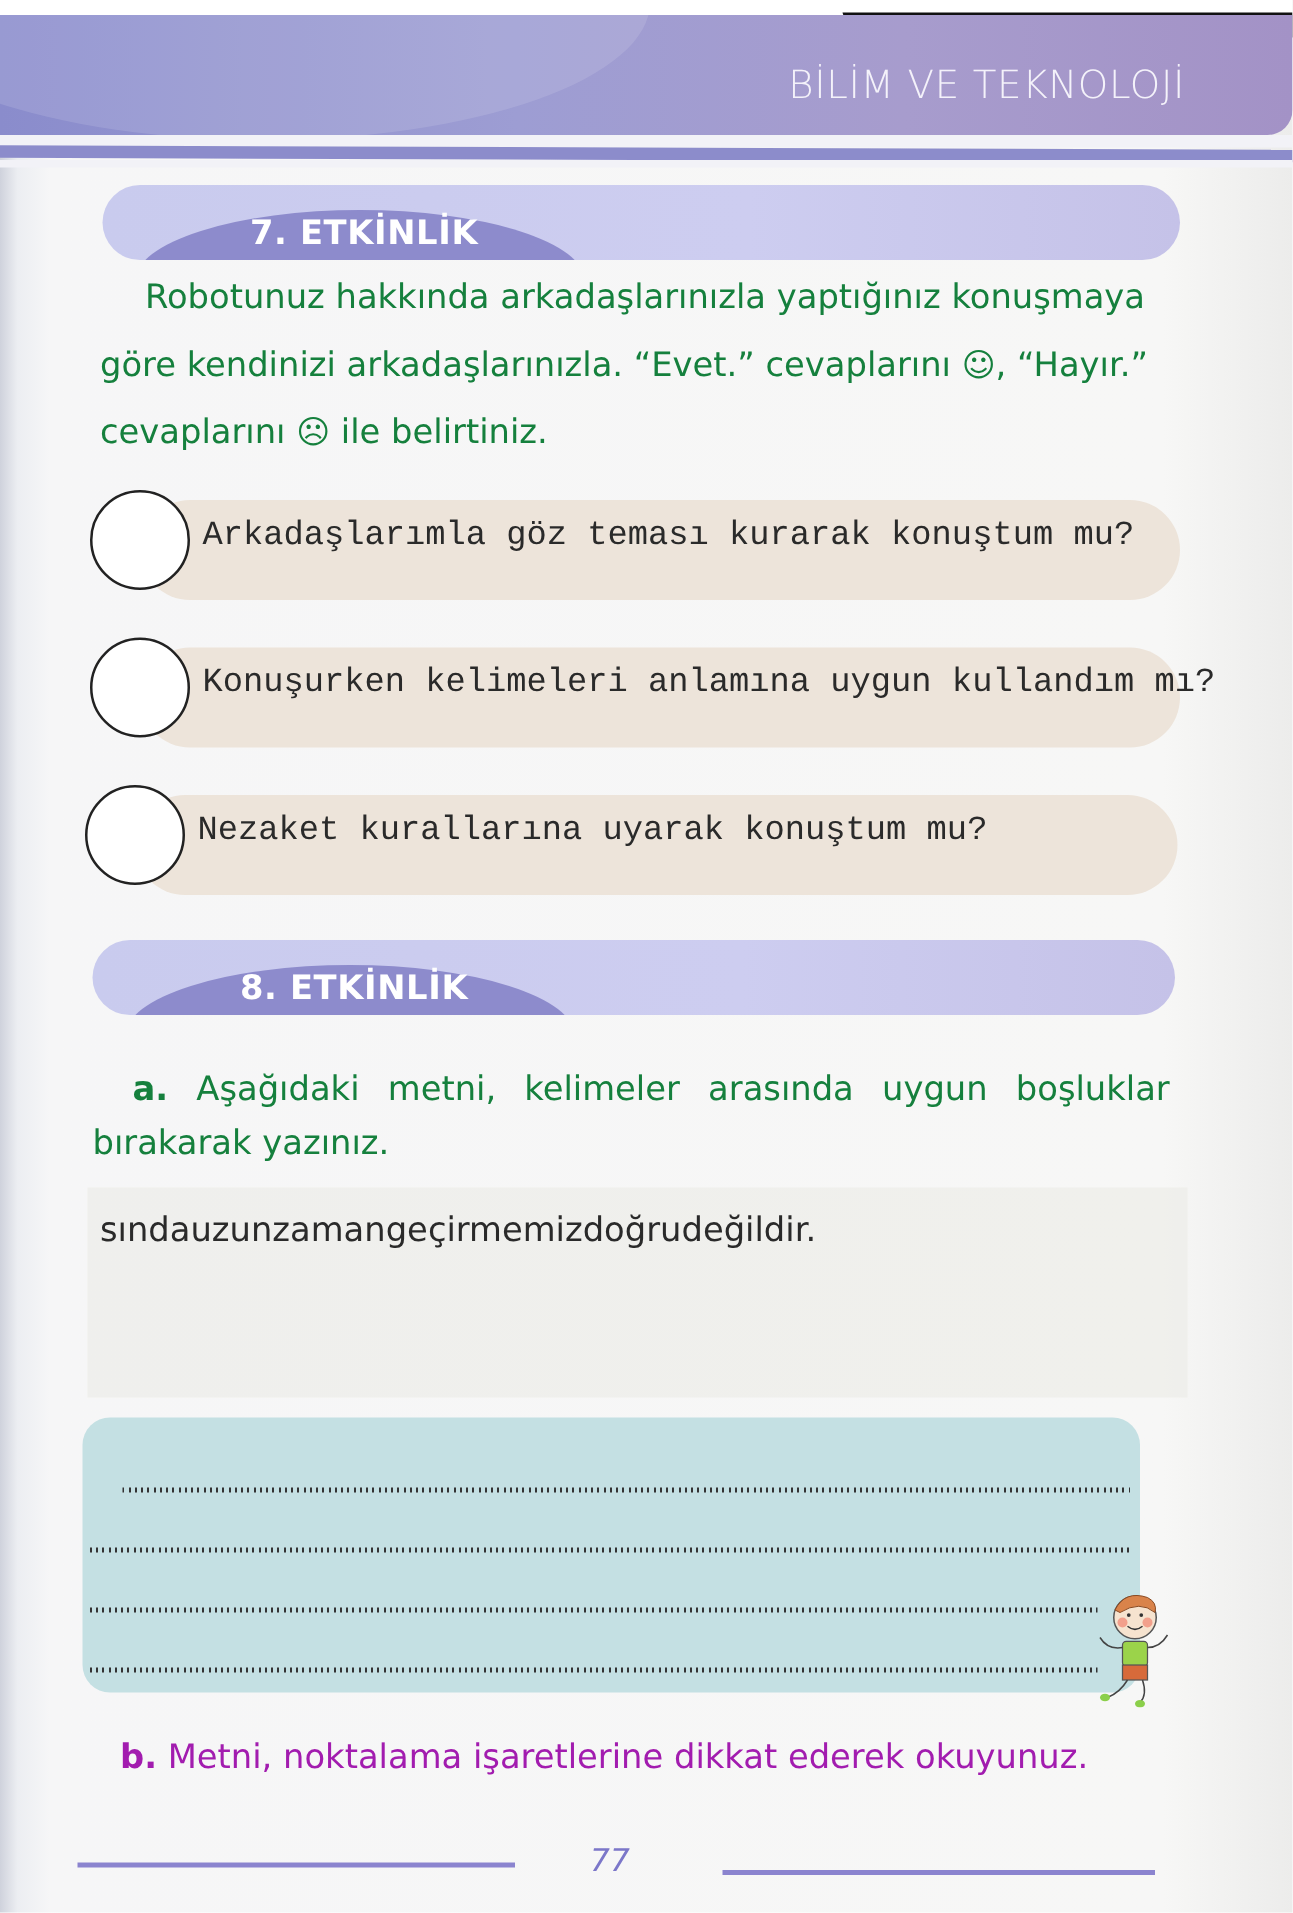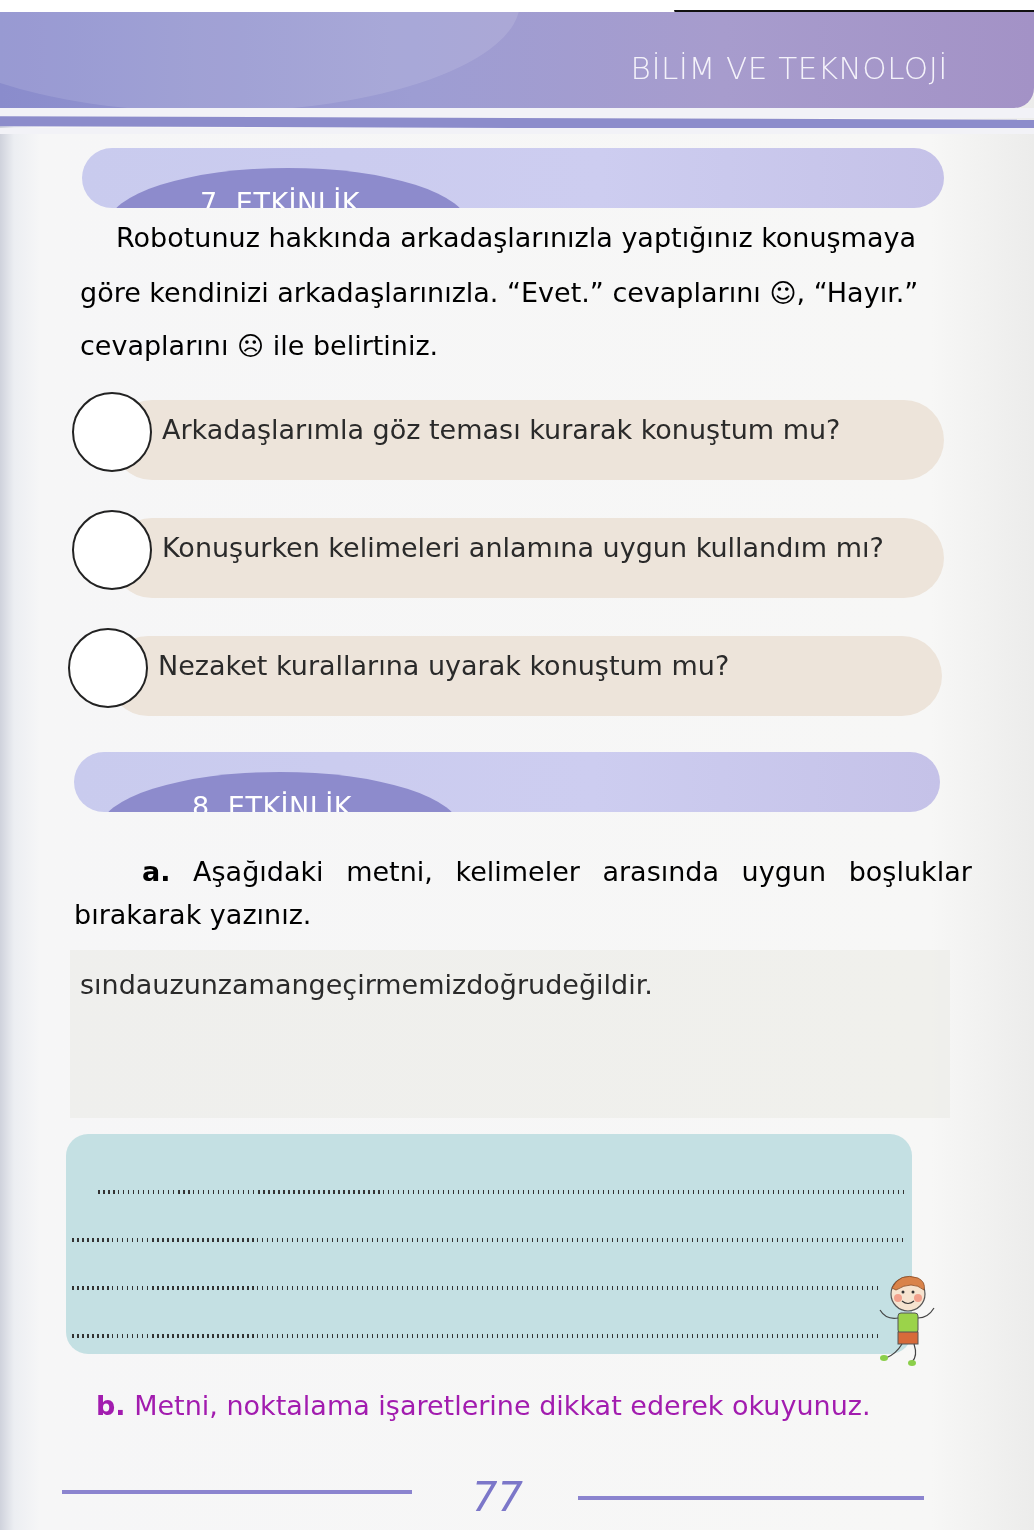--- a/index.html
+++ b/index.html
@@ -32,27 +32,27 @@
     position:absolute; height:60px; border-radius:30px;
     background: linear-gradient(90deg,#c9cbee 0%, #cdcdf0 60%, #c5c2e8 100%);
     overflow:hidden;
   }
   .activity-banner .hump {
     position:absolute; left:26px; top:20px; width:360px; height:80px;
     background:#8d8bcc; border-top-left-radius: 70% 100%; border-top-right-radius: 70% 100%;
   }
   .activity-banner .label {
     position:absolute; left:118px; top:23px; color:#fff; font-size:27px;
-    font-family:"DejaVu Sans", sans-serif; font-weight:400; letter-spacing:0.5px;margin-top:16px;
+    font-family:"DejaVu Sans", sans-serif; font-weight:700; letter-spacing:0.5px;
   }
-  .body-text { position:absolute; font-size:27px; line-height:55px; color:#000000; font-family:"DejaVu Sans", sans-serif; }
+  .body-text { position:absolute; font-size:27px; line-height:55px; color:#15803d; font-family:"DejaVu Sans", sans-serif; }
   .emoji { font-size:26px; }
 
   .question {
-    position:absolute; height:86px;
+    position:absolute; height:86px;font-family:Liberation Mono, monospace;
   }
   .question .bar {
     position:absolute; left:40px; top:8px; right:0; height:80px; border-radius:40px;
     background:#ede4da;
   }
   .question .circle {
     position:absolute; left:0; top:0; width:76px; height:76px; border:2px solid #222; border-radius:50%;
     background:#fff; z-index:2;
   }
   .question .qtext {
@@ -72,21 +72,21 @@
   .dots {
     position:absolute; height:4px;
     background-image: repeating-linear-gradient(90deg, #333 0 1.5px, transparent 1.5px 5px);
   }
   .kid { position:absolute; left:862px; top:1270px; width:90px; height:96px; }
 
   .part-b { position:absolute; left:96px; top:1390px; font-size:27px; color:#a21caf; }
   .bold { font-weight:bold; }
 
   .footer-line { position:absolute; height:4px; background:#8b84cf; top:1490px; }
-  .page-no { position:absolute; left:472px; top:1474px; font-size:40px; color:#7c77c9; font-style:italic; font-family:"DejaVu Sans", sans-serif; }
+  .page-no { position:absolute; left:472px; top:1474px; font-size:25px; color:#7c77c9; font-style:italic; font-family:"DejaVu Sans", sans-serif; }
 </style>
 </head>
 <body>
 
 <div class="top-dark"></div>
 <div class="header-band">
   <div class="wave"></div>
   <div class="header-title">BİLİM VE TEKNOLOJİ</div>
 </div>
 <div class="stripe1"></div>
@@ -123,21 +123,21 @@
   <div class="bar"></div>
   <div class="circle"></div>
   <div class="qtext">Nezaket kurallarına uyarak konuştum mu?</div>
 </div>
 
 <div class="activity-banner" style="left:74px; top:752px; width:866px;">
   <div class="hump"></div>
   <div class="label">8. ETKİNLİK</div>
 </div>
 
-<div class="body-text" style="left:106px; top:844px; white-space:nowrap; word-spacing:14px;margin-left:36px;">
+<div class="body-text" style="left:106px; top:844px; white-space:nowrap; word-spacing:14px;">
   <span class="bold">a.</span>
   <span>Aşağıdaki metni, kelimeler arasında uygun boşluklar</span>
 </div>
 <div class="body-text" style="left:74px; top:887px;">bırakarak yazınız.</div>
 
 <div class="joined-box"></div>
 <div class="joined-text">
   <div>sındauzunzamangeçirmemizdoğrudeğildir.</div>
 </div>
 

